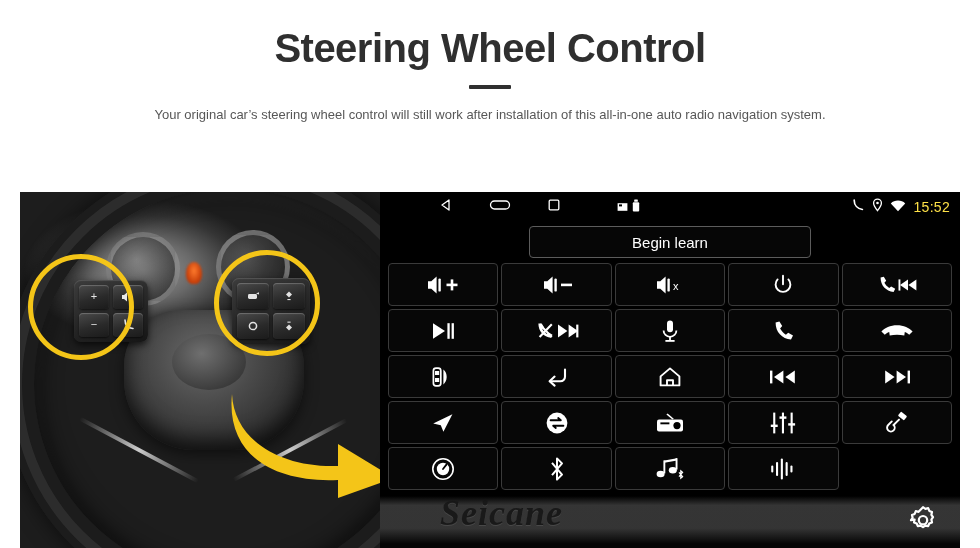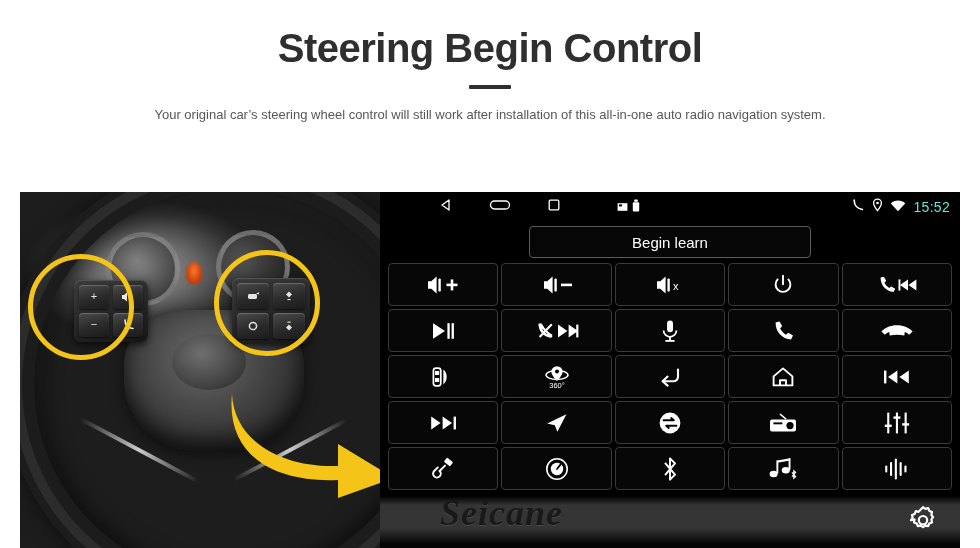--- a/index.html
+++ b/index.html
@@ -154,21 +154,21 @@
     position:relative;
     flex:1 1 auto;
     background:#000;
     overflow:hidden;
   }
   .statusbar{
     height:30px;
     display:flex;align-items:center;
     padding:0 10px 0 59px;
     box-sizing:border-box;
-    color:#5eead4;
+    color:#fde047;
   }
   .sb-left{display:flex;align-items:center;gap:36px;}
   .sb-right{margin-left:auto;display:flex;align-items:center;gap:7px;}
   .sb-time{font-size:14px;letter-spacing:.3px;}
   .sb-mini{display:flex;align-items:center;gap:4px;margin-left:20px;}
   .learn-row{padding:4px 8px 3px 8px;}
   .begin-learn{
     width:282px;height:32px;
     margin:0 auto;
     background:#060606;
@@ -211,21 +211,21 @@
   .gear-btn{
     position:absolute;right:14px;bottom:4px;
     width:46px;height:46px;
     display:flex;align-items:center;justify-content:center;
   }
 </style>
 </head>
 <body>
 
 <div class="header">
-  <h1 class="page-title">Steering Begin Control</h1>
+  <h1 class="page-title">Steering Wheel Control</h1>
   <div class="title-rule"></div>
   <p class="subtitle">Your original car’s steering wheel control will still work after installation of this all-in-one auto radio navigation system.</p>
 </div>
 
 <div class="content">
 
   <div class="photo">
     <div class="photo-bg"></div>
 
     <div class="gauge g1"></div>
@@ -429,28 +429,20 @@
 
       <div class="cell">
         <svg width="34" height="24" viewBox="0 0 34 24" fill="#fff">
           <rect x="7.4" y="3.2" width="7.4" height="17.6" rx="2.6" fill="none" stroke="#fff" stroke-width="1.7"></rect>
           <rect x="9" y="6" width="4.2" height="4" fill="#fff"></rect>
           <rect x="9" y="13" width="4.2" height="4" fill="#fff"></rect>
           <path d="M17.4 4.6 a10 10 0 0 1 0 14.8 z"></path>
         </svg>
       </div>
       <div class="cell">
-        <svg width="34" height="26" viewBox="0 0 34 26" fill="none" stroke="#fff" stroke-width="1.5">
-          <ellipse cx="17" cy="11" rx="11" ry="4.4"></ellipse>
-          <path d="M17 2.2a5.6 5.6 0 0 1 5.6 5.6c0 4-5.6 9-5.6 9s-5.6-5-5.6-9A5.6 5.6 0 0 1 17 2.2z" fill="#fff" stroke="none"></path>
-          <circle cx="17" cy="7.6" r="2" fill="#000" stroke="none"></circle>
-          <text x="17" y="24" text-anchor="middle" font-family="Liberation Sans, sans-serif" font-size="7.5" fill="#fff" stroke="none">360°</text>
-        </svg>
-      </div>
-      <div class="cell">
         <svg width="24" height="22" viewBox="0 0 24 22" fill="none" stroke="#fff" stroke-width="2.1" stroke-linecap="round" stroke-linejoin="round">
           <path d="M20 3.5v7.2a4.6 4.6 0 0 1-4.6 4.6H5"></path>
           <path d="M9.6 10.6 4.6 15.3 9.6 19.6"></path>
         </svg>
       </div>
       <div class="cell">
         <svg width="24" height="22" viewBox="0 0 24 22" fill="none" stroke="#fff" stroke-width="1.9" stroke-linejoin="round">
           <path d="M2.6 10.4 12 2.4l9.4 8V19.4H2.6z"></path>
           <path d="M9 19.4v-5.2h6v5.2"></path>
         </svg>

